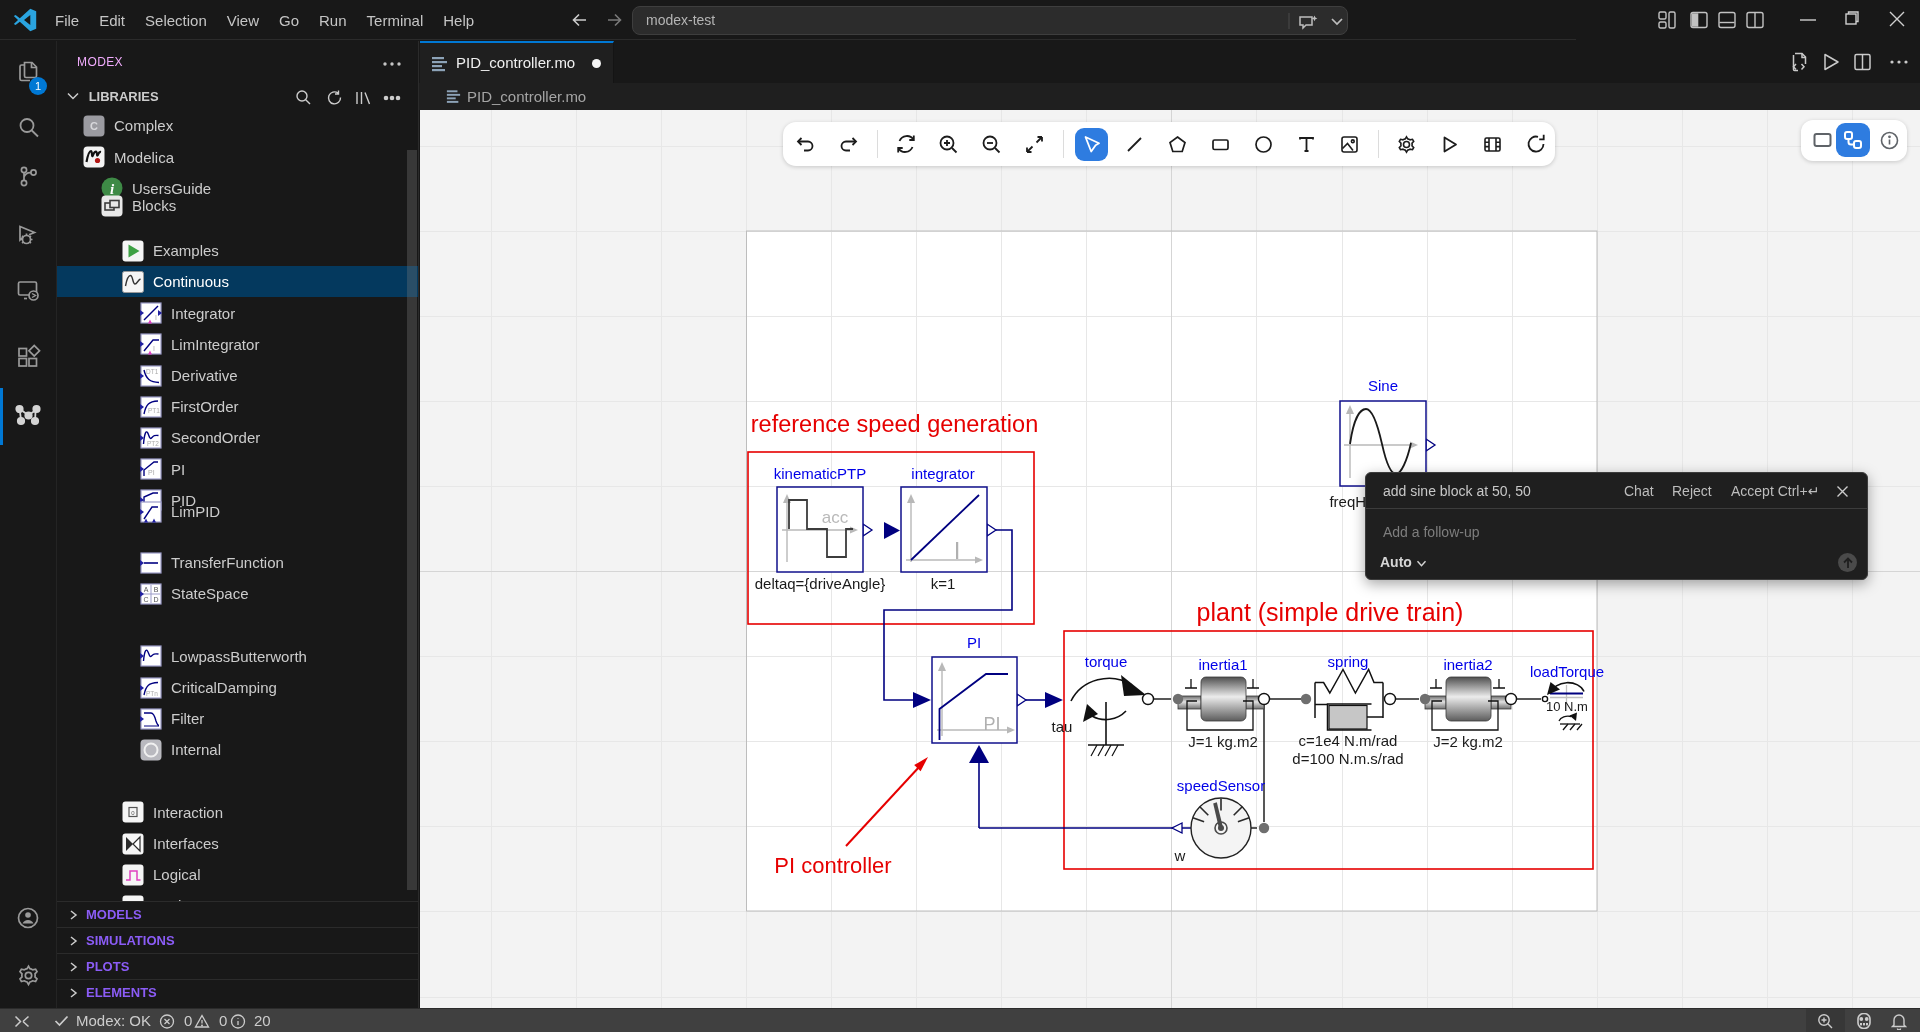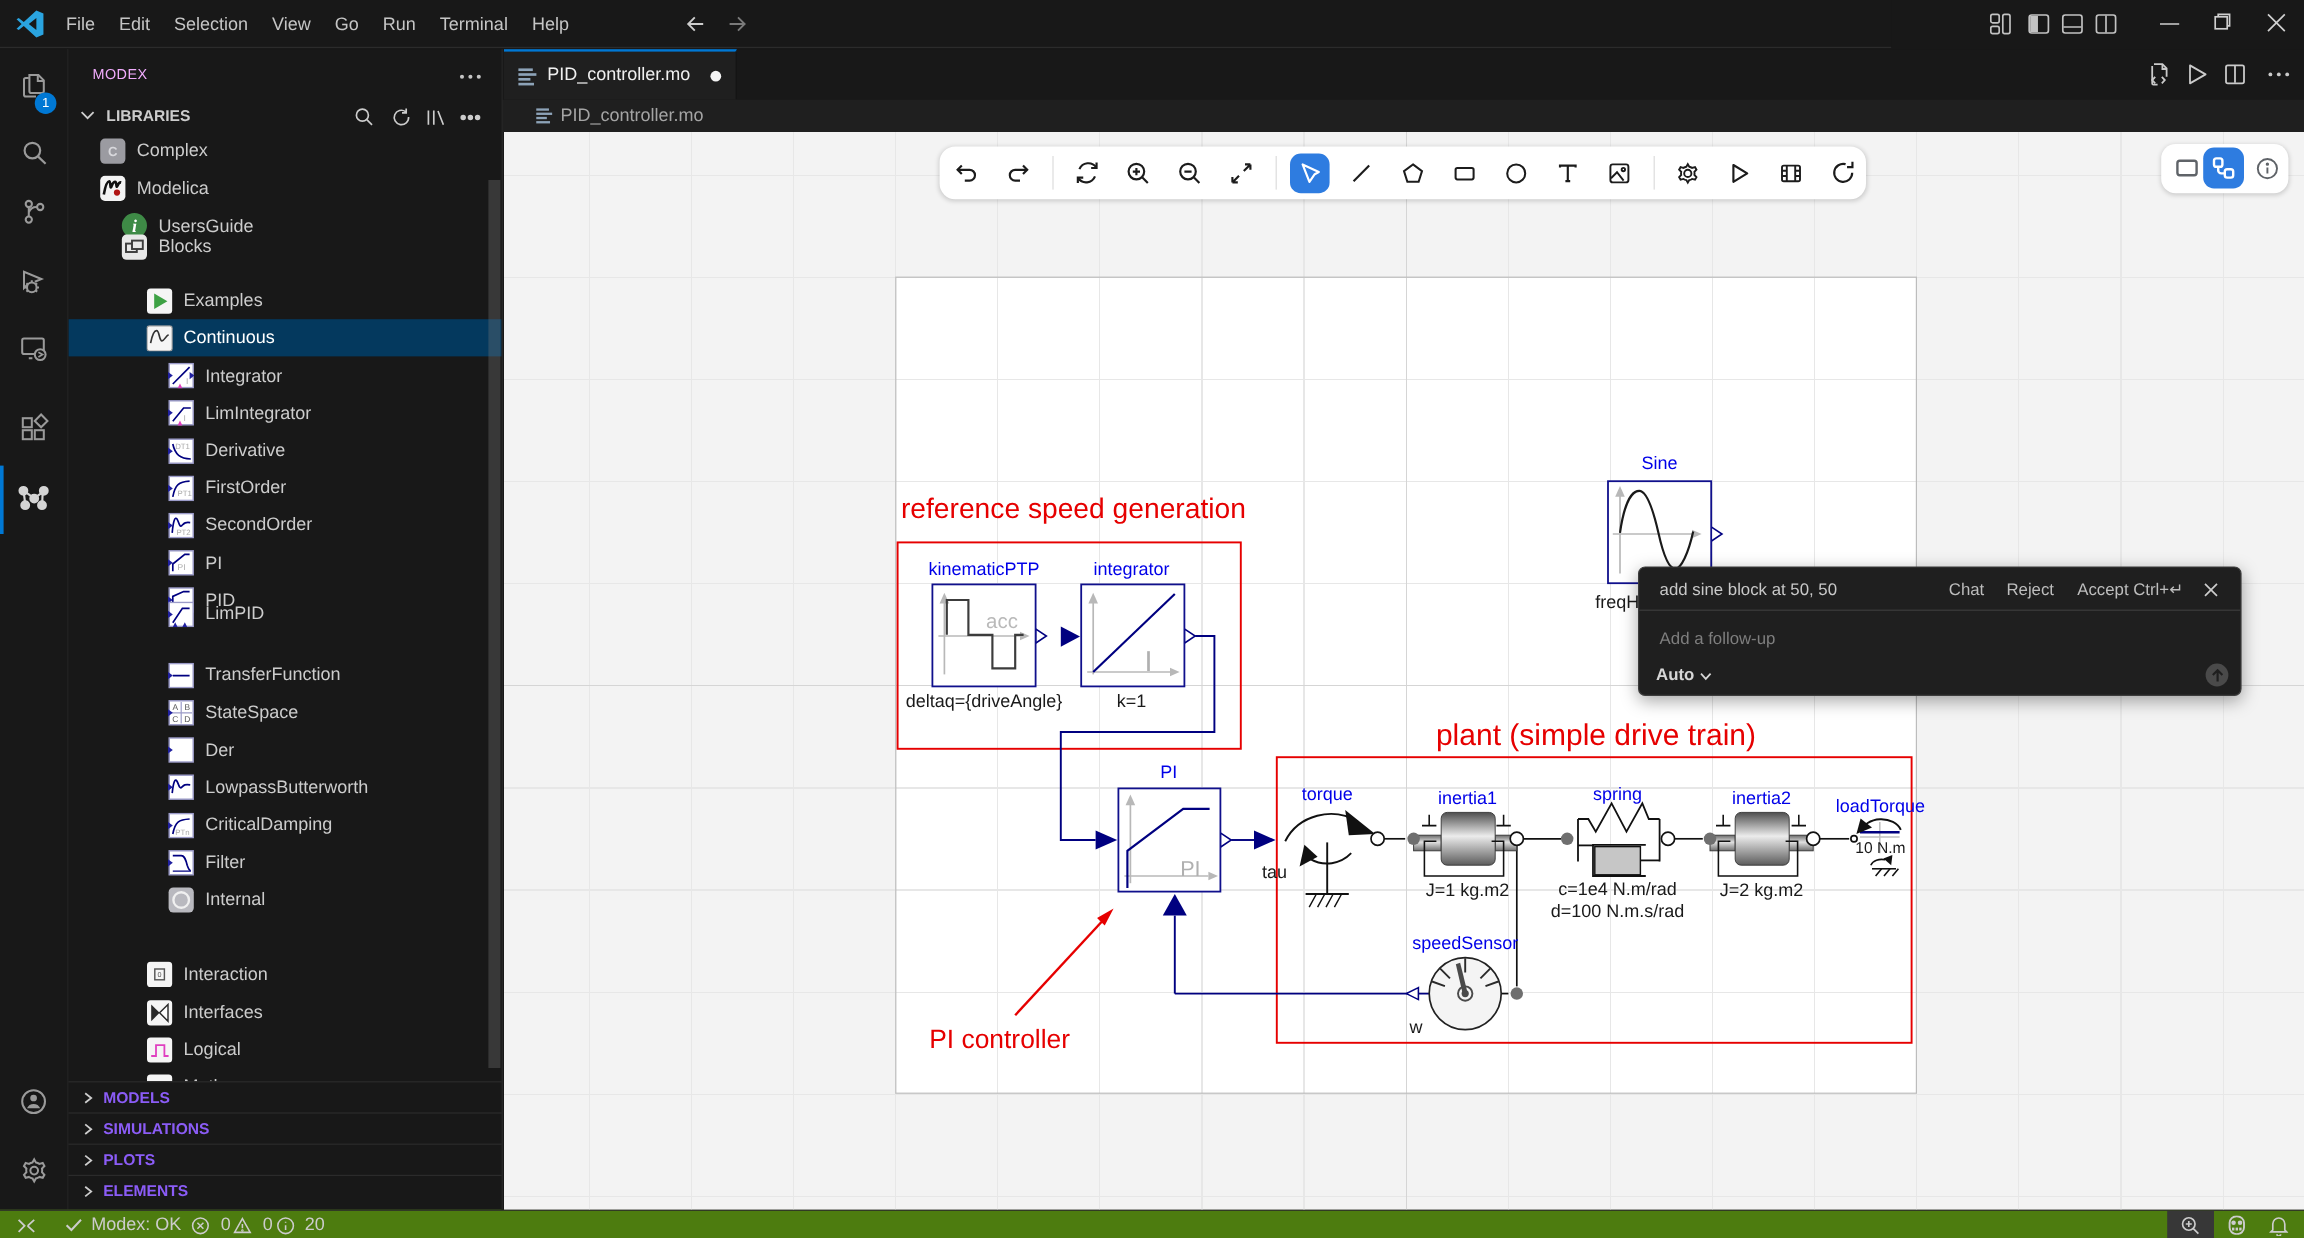--- a/index.html
+++ b/index.html
@@ -23,21 +23,21 @@
   background:#181818; color:#cccccc; border-left:1px solid #242424; }
 #sidebar .paneltitle { position:absolute; left:20px; top:14px; font-size:12px; color:#f0abfc; letter-spacing:0.4px;}
 .row { position:absolute; left:0; width:362px; height:31px; display:flex; align-items:center; font-size:15px; color:#cccccc; white-space:nowrap; }
 .row .tico { width:22px; height:22px; margin-right:9px; flex:none; }
 
 .sechead { position:absolute; left:0; width:362px; height:26px; border-top:1px solid #2b2b2b;
   display:flex; align-items:center; font-size:13px; font-weight:bold; color:#8b5cf6; }
 .sechead .chev { margin:0 6px 0 9px; }
 
 #statusbar { position:absolute; left:0; top:1008px; width:1920px; height:24px;
-  background:#4d7c0f; border-top:1px solid #2b2b2b; color:#cccccc; font-size:15px; }
+  background:#404040; border-top:1px solid #2b2b2b; color:#cccccc; font-size:15px; }
 
 #editor { position:absolute; left:418px; top:41px; width:1502px; height:967px; background:#181818; border-left:1px solid #2b2b2b; }
 #tabbar { position:absolute; left:0; top:0; width:1502px; height:42px; background:#181818; }
 #tab1 { position:absolute; left:1px; top:0; width:194px; height:42px; background:#1f1f1f;
   border-top:2px solid #0078d4; border-right:1px solid #141414; color:#ffffff; font-size:15px; }
 #breadcrumb { position:absolute; left:0; top:42px; width:1502px; height:27px; background:#1f1f1f;
   color:#a4a4a4; font-size:15px; line-height:27px; }
 #canvas { position:absolute; left:1px; top:69px; width:1501px; height:898px; background:#f3f3f3; overflow:hidden; }
 
 #fl-toolbar { position:absolute; left:363px; top:12px; width:772px; height:44px; background:#ffffff;
@@ -67,20 +67,29 @@
       <span>View</span>
       <span>Go</span>
       <span>Run</span>
       <span>Terminal</span>
       <span>Help</span>
     </div>
   <svg class="abs" style="left:570px;top:10px" width="60" height="20" viewBox="0 0 60 20" fill="none" stroke="#cccccc" stroke-width="1.6">
     <path d="M16 10 H4 M9 4.5 L3.5 10 L9 15.5"></path>
     <path d="M38 10 H50 M45 4.5 L50.5 10 L45 15.5" stroke="#7a7a7a"></path>
   </svg>
+  <div id="cmdcenter">
+    <span class="lbl">modex-test</span>
+    <svg class="abs" style="left:653px;top:4px" width="60" height="20" viewBox="0 0 60 20" fill="none" stroke="#bdbdbd" stroke-width="1.5">
+      <path d="M3 2 V18" stroke="#4a4a4a" stroke-width="1"></path>
+      <path d="M14 6 h12 v8 h-6 l-3 3 v-3 h-3 Z"></path>
+      <path d="M28.5 4.5 l0.9 2 l2 0.9 l-2 0.9 l-0.9 2 l-0.9 -2 l-2 -0.9 l2 -0.9 Z" fill="#bdbdbd" stroke="none"></path>
+      <path d="M46 8 l5 5 l5 -5" stroke-width="1.7"></path>
+    </svg>
+  </div>
   <svg class="abs" style="left:1658px;top:8px" width="115" height="24" viewBox="0 0 115 24" fill="none" stroke="#c2c2c2" stroke-width="1.4">
     <rect x="1" y="4" width="7" height="7" rx="1.5"></rect>
       <rect x="1" y="14" width="7" height="6" rx="1.5"></rect>
       <rect x="11" y="4" width="6" height="16" rx="1.5"></rect>
     <rect x="33" y="4.5" width="16" height="15" rx="2"></rect>
       <rect x="33.8" y="5.3" width="6.5" height="13.4" fill="#c2c2c2" stroke="none"></rect>
     <rect x="61" y="4.5" width="16" height="15" rx="2"></rect>
       <path d="M61.5 14.5 h15"></path>
     <rect x="89" y="4.5" width="16" height="15" rx="2"></rect>
       <path d="M97 5 v14"></path>
@@ -321,27 +330,20 @@
           <rect x="1" y="1" width="20" height="20" fill="#ffffff" stroke="#9b9bc8" stroke-width="1.2"></rect>
           <path d="M11 2 V20 M2 11 H20" stroke="#9b9bc8" stroke-width="1"></path>
           <text x="6" y="9" font-size="7" fill="#555" text-anchor="middle" font-family="Liberation Sans">A</text>
           <text x="16" y="9" font-size="7" fill="#555" text-anchor="middle" font-family="Liberation Sans">B</text>
           <text x="6" y="19" font-size="7" fill="#555" text-anchor="middle" font-family="Liberation Sans">C</text>
           <text x="16" y="19" font-size="7" fill="#555" text-anchor="middle" font-family="Liberation Sans">D</text>
           <polygon points="0,8 0,14 4,11" fill="#2020a0"></polygon>
         </svg>
       <span>StateSpace</span>
     </div>
-    <div class="row" style="top:568.6px;padding-left:83px;">
-      <svg class="tico" viewBox="0 0 22 22">
-          <rect x="1" y="1" width="20" height="20" fill="#ffffff" stroke="#9b9bc8" stroke-width="1.2"></rect>
-          <polygon points="0,8 0,14 4,11" fill="#2020a0"></polygon>
-        </svg>
-      <span>Der</span>
-    </div>
     <div class="row" style="top:599.8px;padding-left:83px;">
       <svg class="tico" viewBox="0 0 22 22">
           <rect x="1" y="1" width="20" height="20" fill="#ffffff" stroke="#9b9bc8" stroke-width="1.2"></rect>
           <path d="M3.5 16 C4.5 6 6 3.5 7.5 6 C9 8.5 9.5 13 11.5 11 C13.5 9 14 8.5 18.5 9" stroke="#000080" stroke-width="1.4" fill="none"></path>
           <polygon points="0,8 0,14 4,11" fill="#2020a0"></polygon>
         </svg>
       <span>LowpassButterworth</span>
     </div>
     <div class="row" style="top:631px;padding-left:83px;">
       <svg class="tico" viewBox="0 0 22 22">

